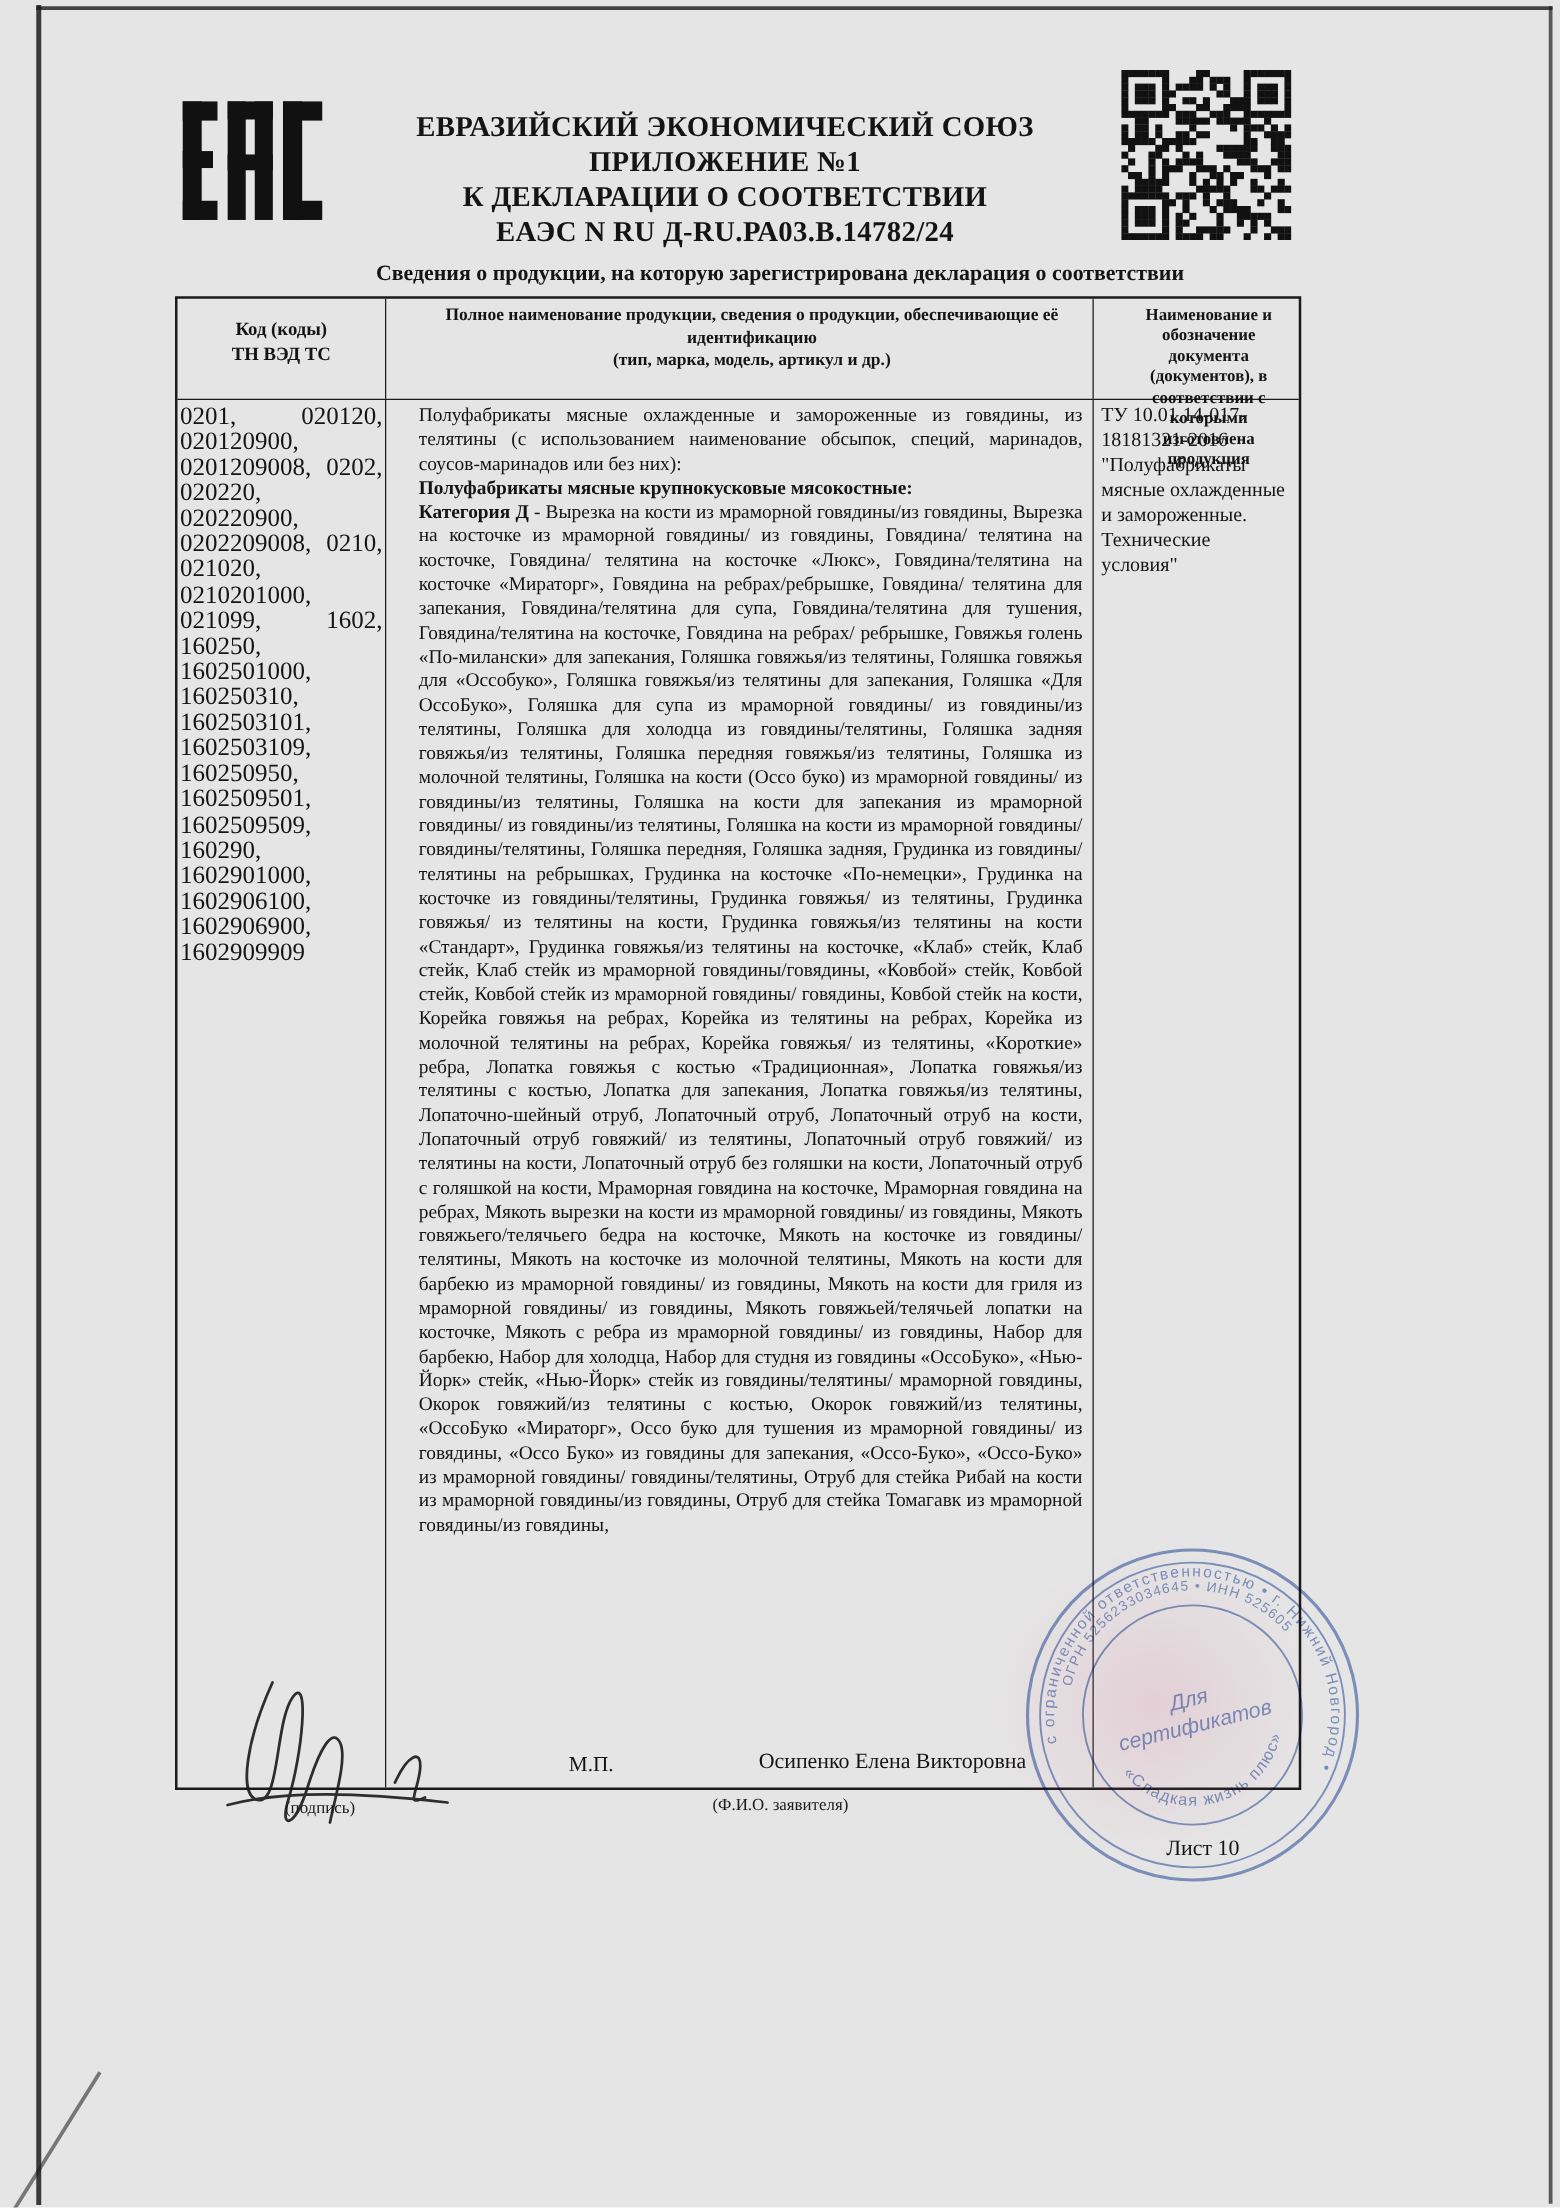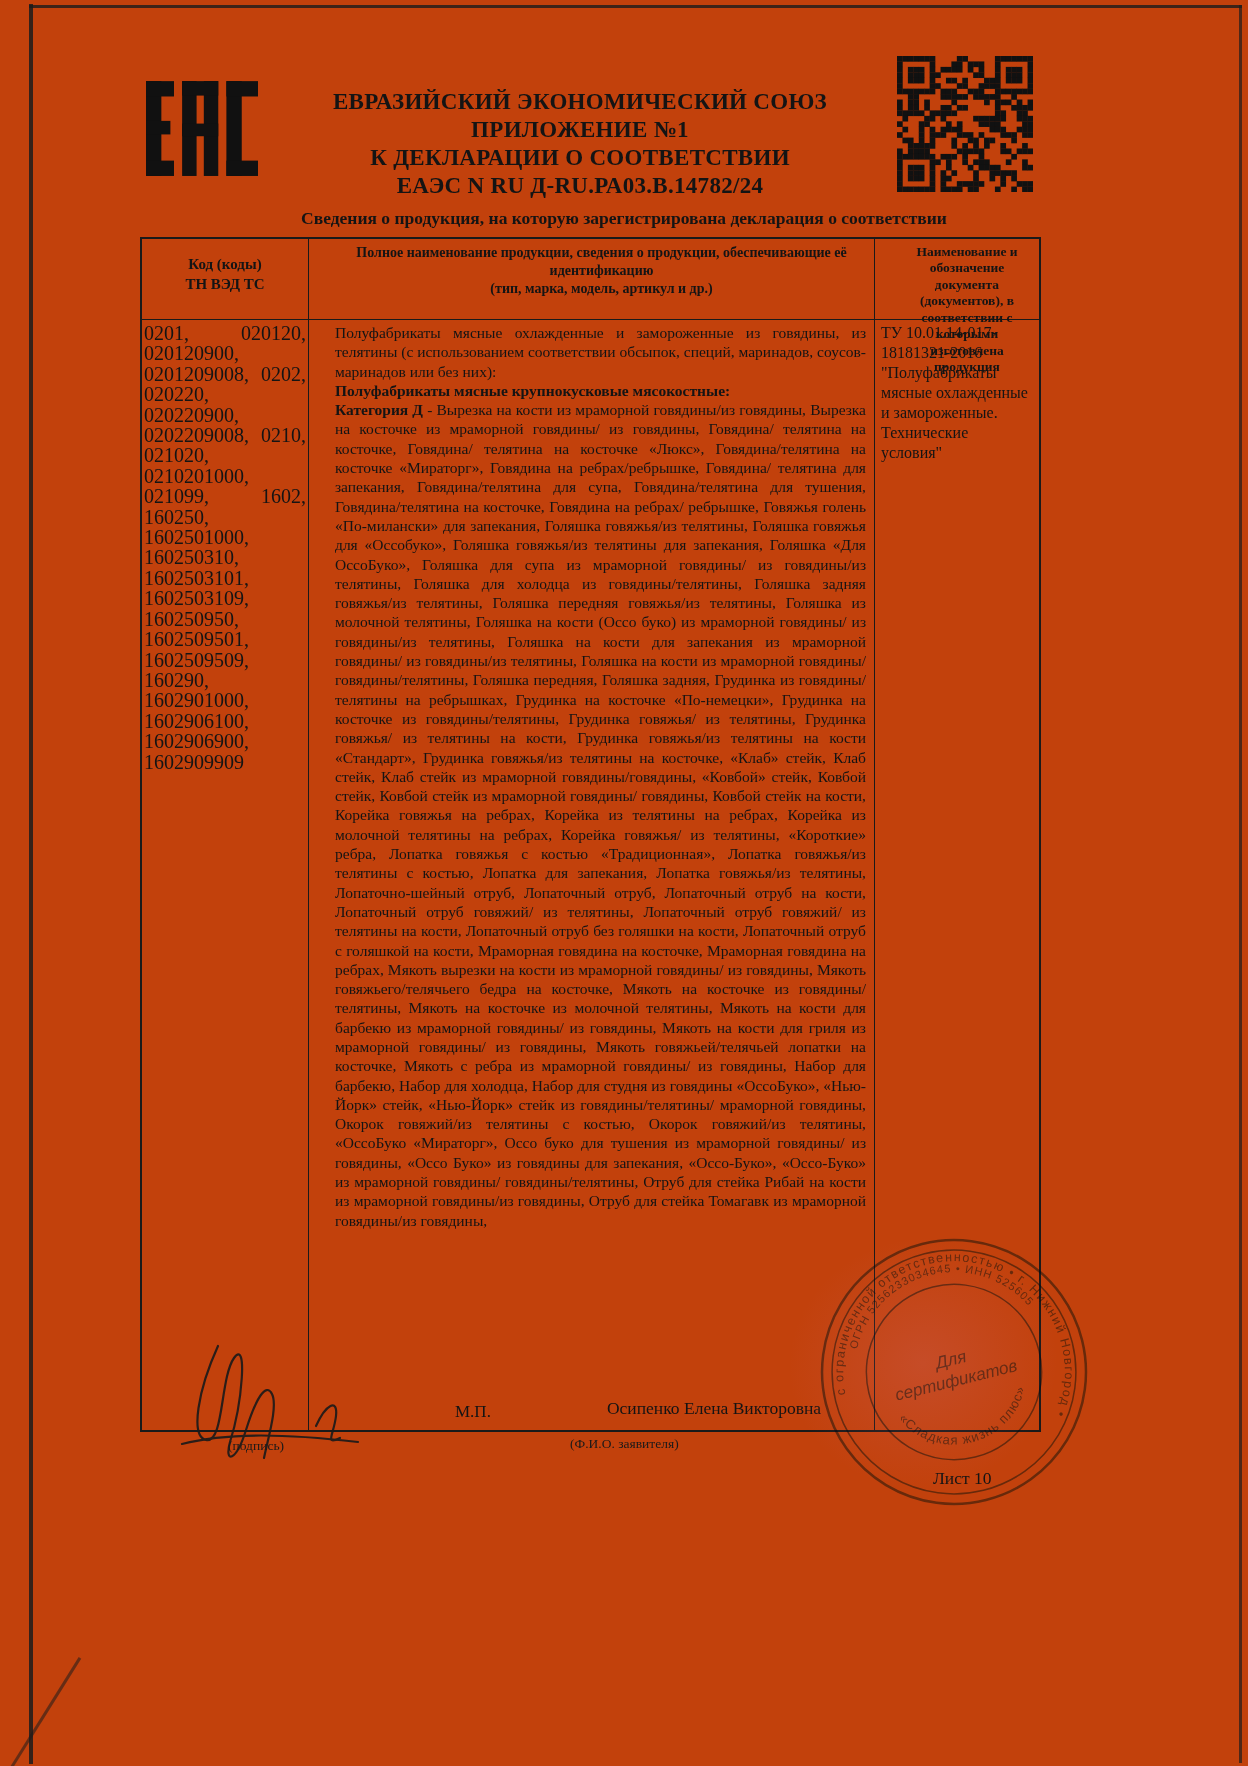--- a/index.html
+++ b/index.html
@@ -1,20 +1,20 @@
 <!DOCTYPE html>
 <html><head>
 <meta charset="utf-8">
 <style>
   html,body { margin:0; padding:0; }
   body {
     width:1248px; height:1766px; background:#ffffff; position:relative;
     font-family:"Liberation Serif", serif; color:#141414; overflow:hidden;
   }
-  .page { position:absolute; inset:0; background:#c2410c; }
+  .page { position:absolute; inset:0; background:#e5e5e5; }
 
   
   .scan-edge { position:absolute; background:#1c1c1c; }
   .scan-left   { left:29px; top:4px; width:4px; height:1760px; opacity:.85; }
   .scan-top    { left:29px; top:5px; width:1213px; height:3px; opacity:.8; }
   .scan-right  { left:1239px; top:5px; width:3px; height:1758px; opacity:.7; }
   .scan-diag   { left:44px; top:1648px; width:3px; height:130px; opacity:.55; transform:rotate(32deg); }
 
   
   .eac-logo { position:absolute; left:146px; top:72px; width:112px; height:114px; }
@@ -420,36 +420,36 @@
         <rect x="54.40" y="130.56" width="5.69" height="5.69"></rect>
         <rect x="59.84" y="130.56" width="5.69" height="5.69"></rect>
         <rect x="70.72" y="130.56" width="5.69" height="5.69"></rect>
         <rect x="76.16" y="130.56" width="5.69" height="5.69"></rect>
         <rect x="97.92" y="130.56" width="5.69" height="5.69"></rect>
         <rect x="114.24" y="130.56" width="5.69" height="5.69"></rect>
         <rect x="125.12" y="130.56" width="5.69" height="5.69"></rect>
         <rect x="130.56" y="130.56" width="5.69" height="5.69"></rect>
       </svg></div>
 
-  <div class="subtitle">Сведения о продукция, на которую зарегистрирована декларация о соответствии</div>
+  <div class="subtitle">Сведения о продукции, на которую зарегистрирована декларация о соответствии</div>
 
   <div class="doc-table">
     <div class="thead">
       <div class="th col1">Код (коды)
 ТН ВЭД ТС</div>
       <div class="th col2">
         <div>Полное наименование продукции, сведения о продукции, обеспечивающие её идентификацию</div>
         <div>(тип, марка, модель, артикул и др.)</div>
       </div>
       <div class="th col3">Наименование и обозначение документа (документов), в соответствии с которыми изготовлена продукция</div>
     </div>
     <div class="tbody">
       <div class="td col1">0201, 020120, 020120900, 0201209008, 0202, 020220, 020220900, 0202209008, 0210, 021020, 0210201000, 021099, 1602, 160250, 1602501000, 160250310, 1602503101, 1602503109, 160250950, 1602509501, 1602509509, 160290, 1602901000, 1602906100, 1602906900, 1602909909</div>
       <div class="td col2">
-        <p>Полуфабрикаты мясные охлажденные и замороженные из говядины, из телятины (с использованием соответствии обсыпок, специй, маринадов, соусов-маринадов или без них):</p>
+        <p>Полуфабрикаты мясные охлажденные и замороженные из говядины, из телятины (с использованием наименование обсыпок, специй, маринадов, соусов-маринадов или без них):</p>
         <p class="bold">Полуфабрикаты мясные крупнокусковые мясокостные:</p>
         <p><span class="bold">Категория Д</span><span> - Вырезка на кости из мраморной говядины/из говядины, Вырезка на косточке из мраморной говядины/ из говядины, Говядина/ телятина на косточке, Говядина/ телятина на косточке «Люкс», Говядина/телятина на косточке «Мираторг», Говядина на ребрах/ребрышке, Говядина/ телятина для запекания, Говядина/телятина для супа, Говядина/телятина для тушения, Говядина/телятина на косточке, Говядина на ребрах/ ребрышке, Говяжья голень «По-милански» для запекания, Голяшка говяжья/из телятины, Голяшка говяжья для «Оссобуко», Голяшка говяжья/из телятины для запекания, Голяшка «Для ОссоБуко», Голяшка для супа из мраморной говядины/ из говядины/из телятины, Голяшка для холодца из говядины/телятины, Голяшка задняя говяжья/из телятины, Голяшка передняя говяжья/из телятины, Голяшка из молочной телятины, Голяшка на кости (Оссо буко) из мраморной говядины/ из говядины/из телятины, Голяшка на кости для запекания из мраморной говядины/ из говядины/из телятины, Голяшка на кости из мраморной говядины/ говядины/телятины, Голяшка передняя, Голяшка задняя, Грудинка из говядины/телятины на ребрышках, Грудинка на косточке «По-немецки», Грудинка на косточке из говядины/телятины, Грудинка говяжья/ из телятины, Грудинка говяжья/ из телятины на кости, Грудинка говяжья/из телятины на кости «Стандарт», Грудинка говяжья/из телятины на косточке, «Клаб» стейк, Клаб стейк, Клаб стейк из мраморной говядины/говядины, «Ковбой» стейк, Ковбой стейк, Ковбой стейк из мраморной говядины/ говядины, Ковбой стейк на кости, Корейка говяжья на ребрах, Корейка из телятины на ребрах, Корейка из молочной телятины на ребрах, Корейка говяжья/ из телятины, «Короткие» ребра, Лопатка говяжья с костью «Традиционная», Лопатка говяжья/из телятины с костью, Лопатка для запекания, Лопатка говяжья/из телятины, Лопаточно-шейный отруб, Лопаточный отруб, Лопаточный отруб на кости, Лопаточный отруб говяжий/ из телятины, Лопаточный отруб говяжий/ из телятины на кости, Лопаточный отруб без голяшки на кости, Лопаточный отруб с голяшкой на кости, Мраморная говядина на косточке, Мраморная говядина на ребрах, Мякоть вырезки на кости из мраморной говядины/ из говядины, Мякоть говяжьего/телячьего бедра на косточке, Мякоть на косточке из говядины/телятины, Мякоть на косточке из молочной телятины, Мякоть на кости для барбекю из мраморной говядины/ из говядины, Мякоть на кости для гриля из мраморной говядины/ из говядины, Мякоть говяжьей/телячьей лопатки на косточке, Мякоть с ребра из мраморной говядины/ из говядины, Набор для барбекю, Набор для холодца, Набор для студня из говядины «ОссоБуко», «Нью-Йорк» стейк, «Нью-Йорк» стейк из говядины/телятины/ мраморной говядины, Окорок говяжий/из телятины с костью, Окорок говяжий/из телятины, «ОссоБуко «Мираторг», Оссо буко для тушения из мраморной говядины/ из говядины, «Оссо Буко» из говядины для запекания, «Оссо-Буко», «Оссо-Буко» из мраморной говядины/ говядины/телятины, Отруб для стейка Рибай на кости из мраморной говядины/из говядины, Отруб для стейка Томагавк из мраморной говядины/из говядины,</span></p>
       </div>
       <div class="td col3">ТУ 10.01.14-017-18181321-2016 "Полуфабрикаты мясные охлажденные и замороженные. Технические условия"</div>
     </div>
   </div>
 
   <div class="sig-wrap">
     <svg width="200" height="140" viewBox="0 0 200 140" aria-hidden="true">
       <g fill="none" stroke="#1a1a1a" stroke-width="2.2" stroke-linecap="round" opacity="0.9">

